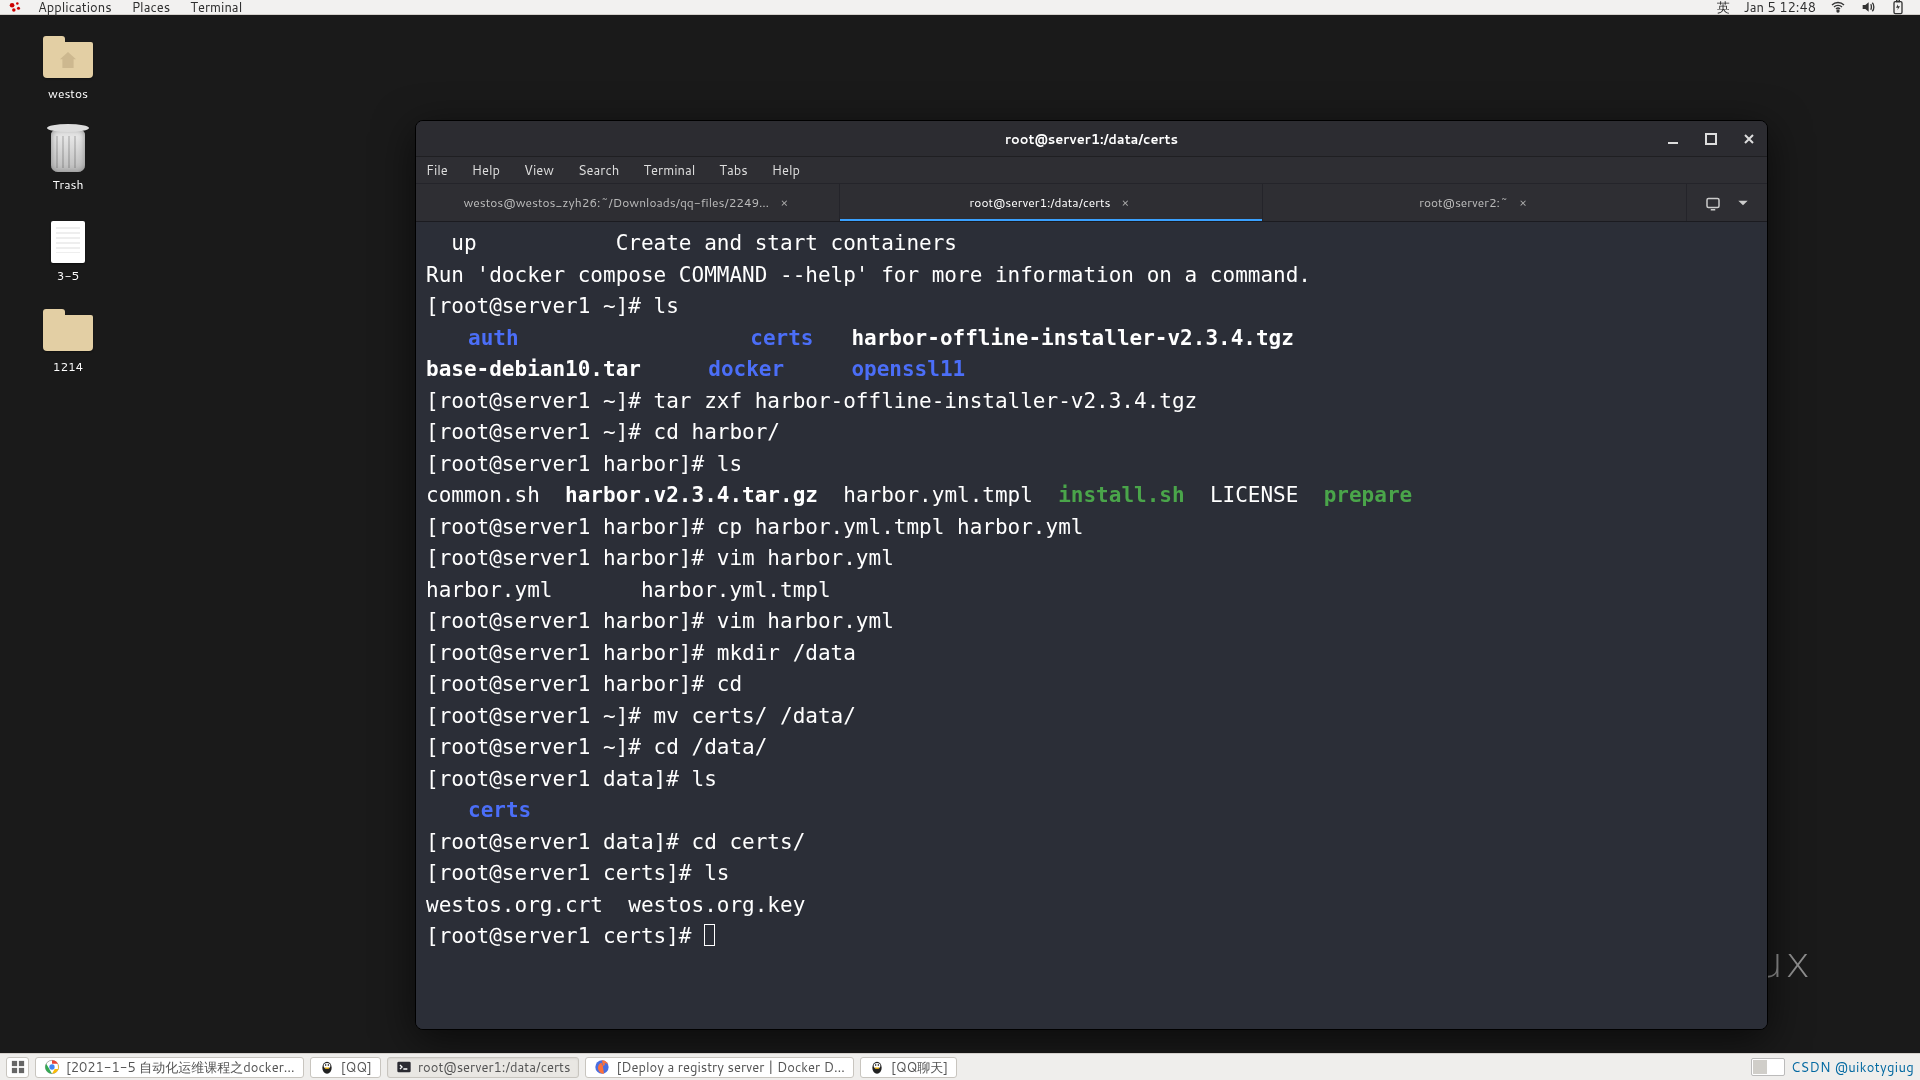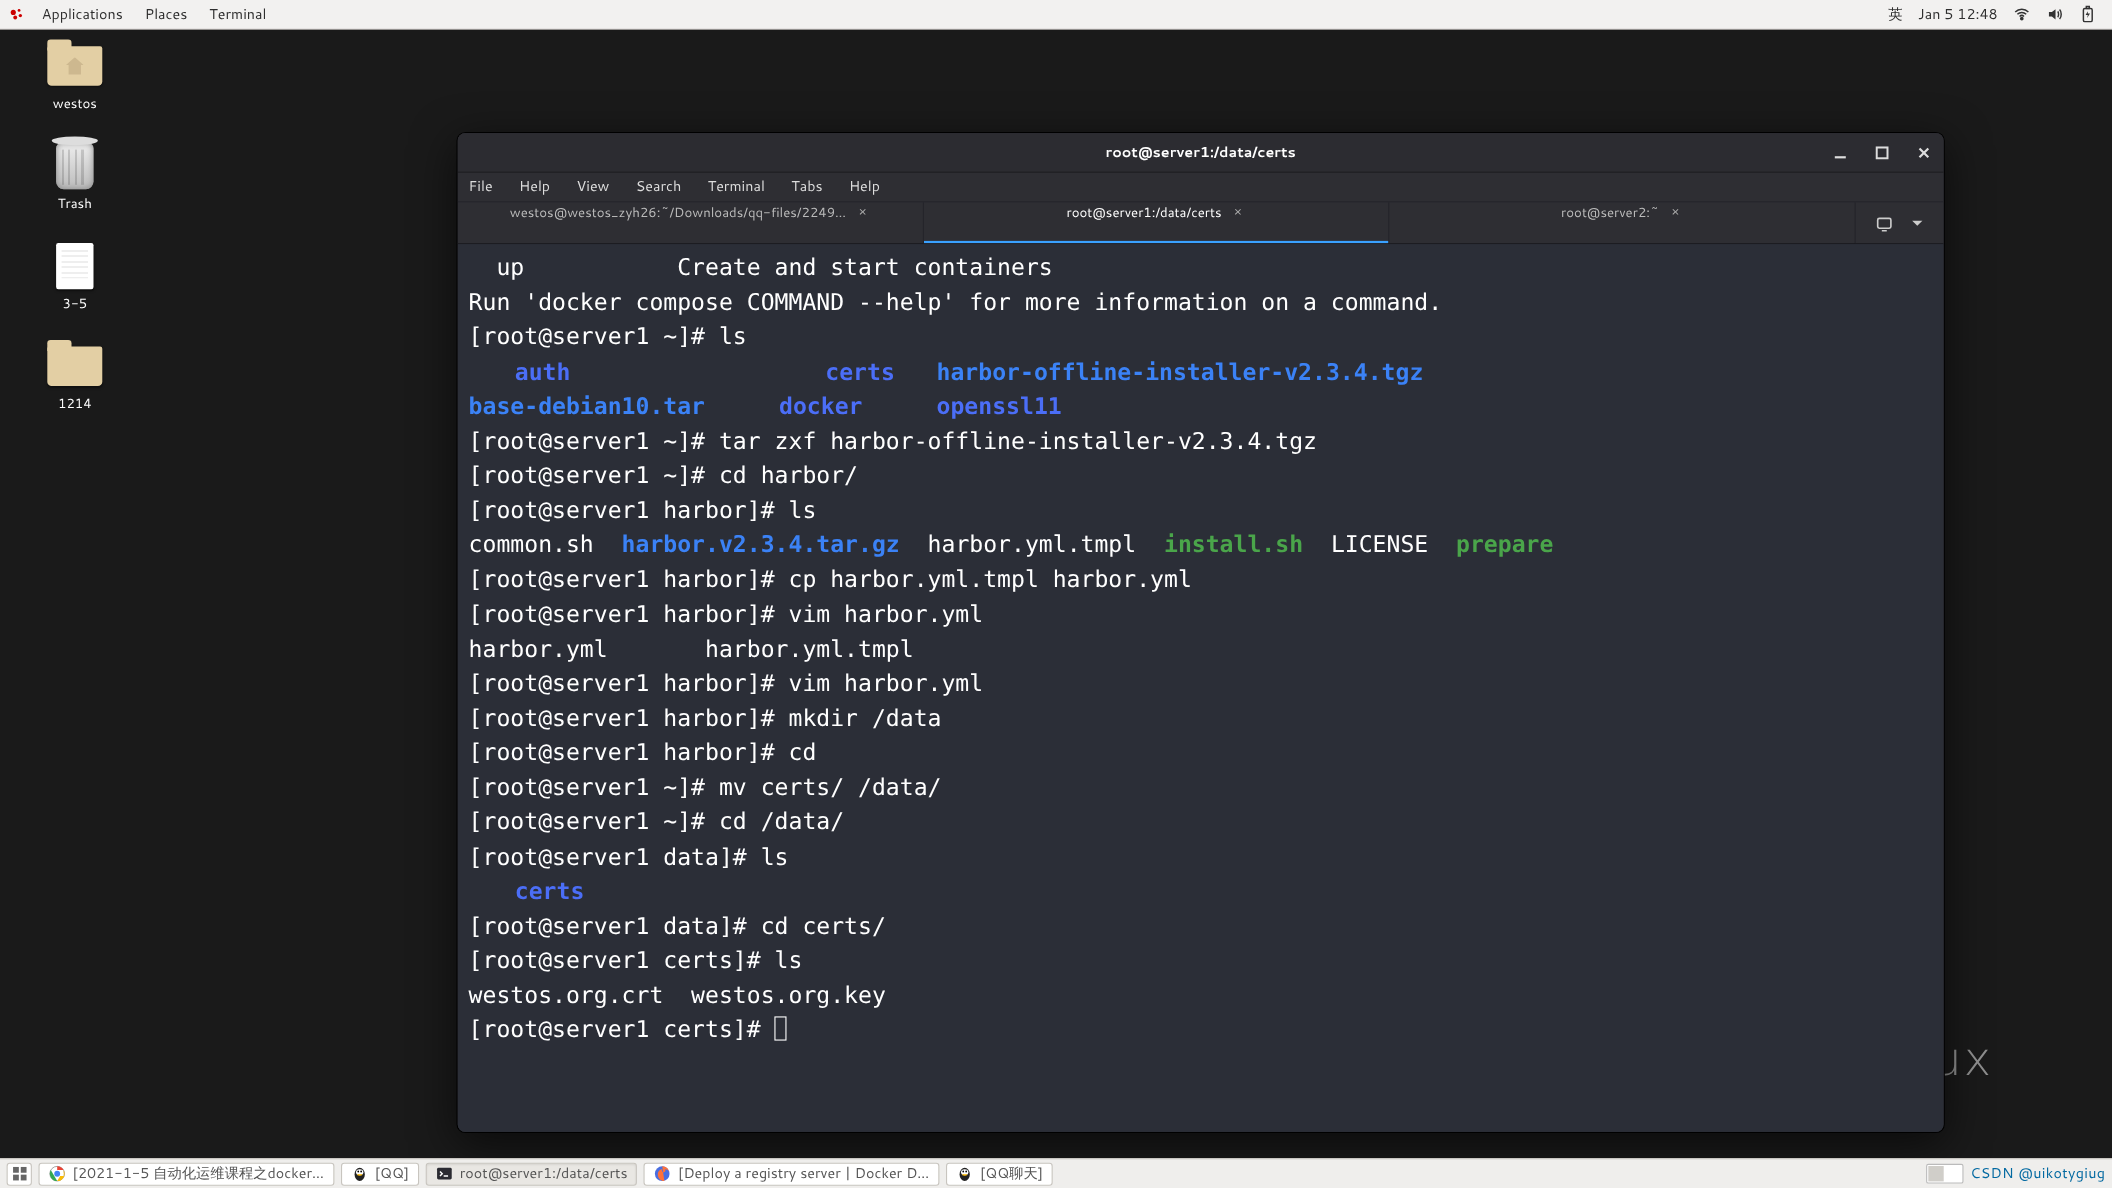--- a/index.html
+++ b/index.html
@@ -1,19 +1,19 @@
 <!DOCTYPE html>
 <html><head>
 <meta charset="utf-8">
 <style>
   * { box-sizing: border-box; margin: 0; padding: 0; }
   body { width: 1920px; height: 1080px; font-family: "Cantarell", "Helvetica Neue", sans-serif; font-size: 13px; background: #1a1a1a; color: #fff; overflow: hidden; position: relative; user-select: none; }
 
   
-  .top-panel { position: absolute; top: 0; left: 0; right: 0; height: 27px; background: #f2f1f0; color: #2e2e2e; display: flex; align-items: center; padding: 0 8px; border-bottom: 1px solid #d4d0cc; }
+  .top-panel { position: absolute; top: 0; left: 0; right: 0; height: 15px; background: #f2f1f0; color: #2e2e2e; display: flex; align-items: center; padding: 0 8px; border-bottom: 1px solid #d4d0cc; }
   .top-panel .menu-item { padding: 0 10px; font-size: 13px; }
   .top-panel .spacer { flex: 1; }
   .top-panel .tray { display: flex; align-items: center; gap: 14px; padding-right: 6px; }
   .gnome-logo { width: 14px; height: 14px; margin-right: 6px; }
   .tray svg { width: 16px; height: 16px; }
 
   
   .desktop { position: absolute; top: 27px; left: 0; right: 0; bottom: 27px; background: #1a1a1a; }
   .desktop-icons { position: absolute; left: 28px; top: 12px; display: flex; flex-direction: column; gap: 28px; align-items: center; }
   .desktop-icon { width: 80px; display: flex; flex-direction: column; align-items: center; gap: 4px; }
@@ -35,29 +35,29 @@
   .window { position: absolute; left: 415px; top: 93px; width: 1353px; height: 910px; background: #2b2b32; border-radius: 8px; box-shadow: 0 10px 40px rgba(0,0,0,0.6); overflow: hidden; border: 1px solid #000; }
   .titlebar { height: 36px; background: #2c2c31; display: flex; align-items: center; justify-content: center; position: relative; color: #fff; font-weight: 600; font-size: 13px; border-bottom: 1px solid #1f1f22; }
   .win-buttons { position: absolute; right: 8px; top: 0; bottom: 0; display: flex; align-items: center; gap: 18px; }
   .win-btn { width: 20px; height: 20px; border-radius: 50%; display: flex; align-items: center; justify-content: center; color: #eee; }
   .win-btn svg { width: 12px; height: 12px; }
 
   .menubar { height: 27px; background: #2e2e33; display: flex; align-items: center; gap: 24px; padding: 0 10px; color: #ddd; font-size: 13px; border-bottom: 1px solid #24242a; }
   .menubar span { cursor: default; }
 
   .tabbar { height: 38px; background: #2e2e33; display: flex; align-items: stretch; border-bottom: 1px solid #1b1b20; position: relative; }
-  .tab { flex: 1; display: flex; align-items: flex-start; justify-content: center; gap: 8px; font-size: 12px; color: #bbb; border-right: 1px solid #24242a; position: relative; }
+  .tab { flex: 1; display: flex; align-items: center; justify-content: center; gap: 8px; font-size: 12px; color: #bbb; border-right: 1px solid #24242a; position: relative; }
   .tab.active { color: #fff; }
   .tab.active::after { content:""; position:absolute; left:0; right:0; bottom:0; height:2px; background:#3aa1ff; }
   .tab .close { width: 14px; height: 14px; color: #aaa; display:flex; align-items:center; justify-content:center; }
   .tabbar-right { width: 80px; display: flex; align-items: center; justify-content: center; gap: 14px; }
 
   .term-body { position: absolute; left: 0; right: 0; top: 101px; bottom: 0; background: #2b2e37; font-family: "DejaVu Sans Mono", monospace; font-size: 21px; line-height: 1.5; color: #fff; padding: 6px 10px; white-space: pre; overflow: hidden; }
   .c-blue   { color: #4b6ef7; font-weight: bold; margin-left: 42px; }
-  .c-red    { color: #3b82f6; font-weight: bold; }
+  .c-red    { color: #ffffff; font-weight: bold; }
   .c-lgreen { color: #4aa54a; font-weight: bold; }
   .cursor { display:inline-block; width:11px; height:22px; border:1px solid #fff; vertical-align: -3px;}
 
   
   .bottom-panel { position: absolute; left: 0; right: 0; bottom: 0; height: 27px; background: #efeeec; color: #2e2e2e; display: flex; align-items: center; padding: 0 6px; gap: 6px; border-top: 1px solid #d4d0cc; font-size: 13px; }
   .task-btn { height: 21px; border: 1px solid #c8c5bf; border-radius: 3px; display: flex; align-items: center; gap: 6px; padding: 0 8px; background: #fff; max-width: 270px; overflow: hidden; white-space: nowrap; color:#555;}
   .task-btn.active { background: #e9e7e3; box-shadow: inset 0 1px 2px rgba(0,0,0,0.08);}
   .task-btn.square { width: 23px; padding: 0; justify-content: center; }
   .task-icon { width: 16px; height: 16px; flex-shrink: 0; border-radius: 2px; }
   .bottom-panel .spacer { flex:1; }

